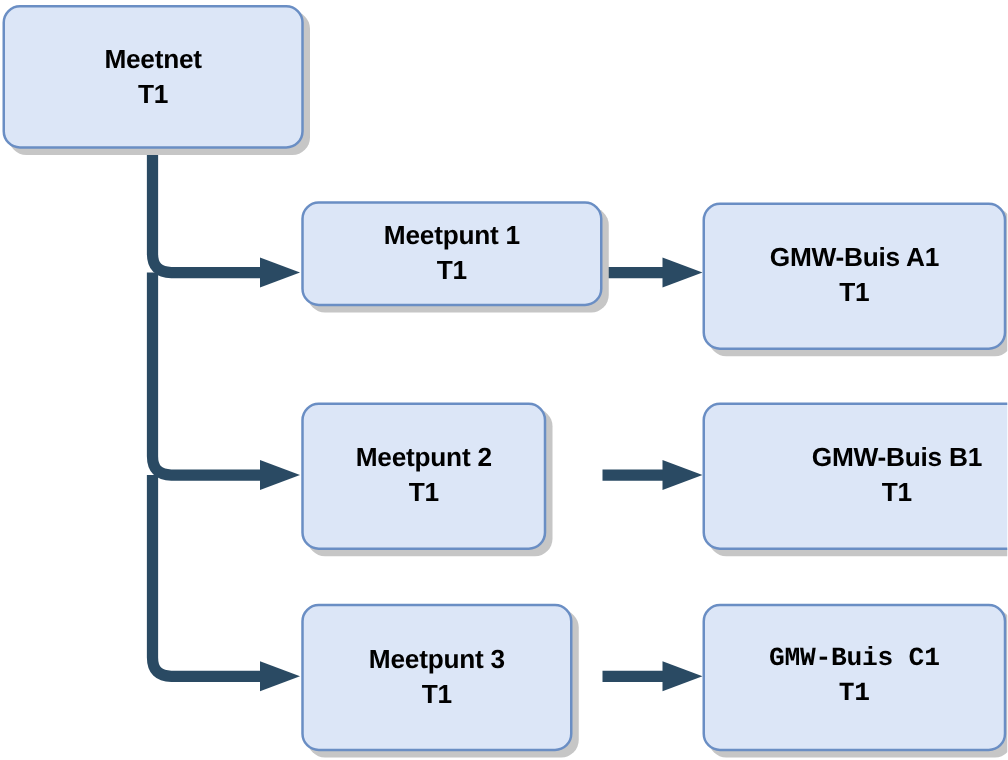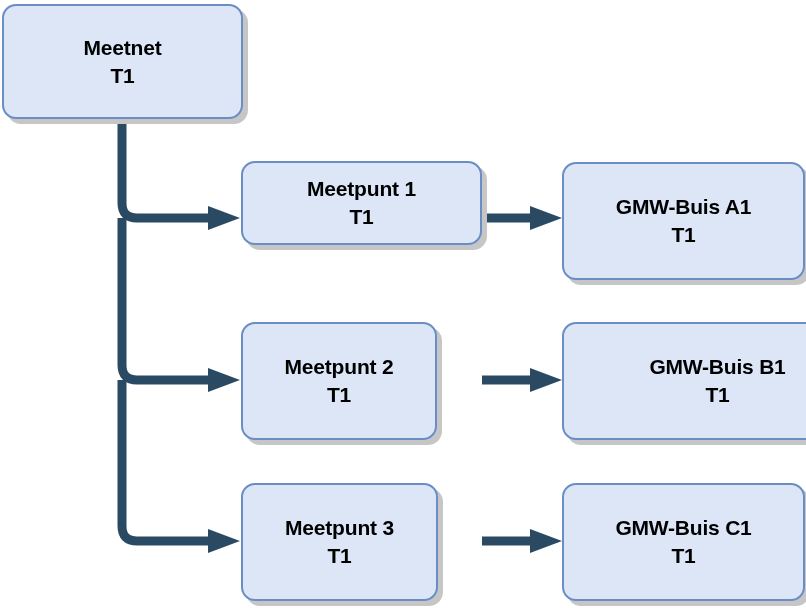--- a/index.html
+++ b/index.html
@@ -40,24 +40,24 @@
   
   #node-meetnet {
     left: 2px;
     top: 4px;
     width: 241px;
     height: 115px;
     border-radius: 14px;
   }
   #node-meetpunt-1 { left: 241px; top: 161px; width: 241px; height: 84px; }
   #node-meetpunt-2 { left: 241px; top: 322px; width: 196px; height: 118px; }
-  #node-meetpunt-3 { left: 241px; top: 483px; width: 197px; height: 118px; }
+  #node-meetpunt-3 { left: 241px; top: 483px; width: 217px; height: 118px; }
   #node-gmw-a1 { left: 562px; top: 162px; width: 243px; height: 118px; }
   #node-gmw-b1 { left: 562px; top: 322px; width: 265px; height: 118px; padding-left: 46px; }
-  #node-gmw-c1 { left: 562px; top: 483px; width: 243px; height: 118px; }
+  #node-gmw-c1 { left: 562px; top: 483px; width: 243px; height: 118px; font-family: Liberation Mono, monospace; }
 
   .edge-layer {
     position: absolute;
     left: 0;
     top: 0;
     width: 806px;
     height: 608px;
     z-index: 1;
   }
 </style>

